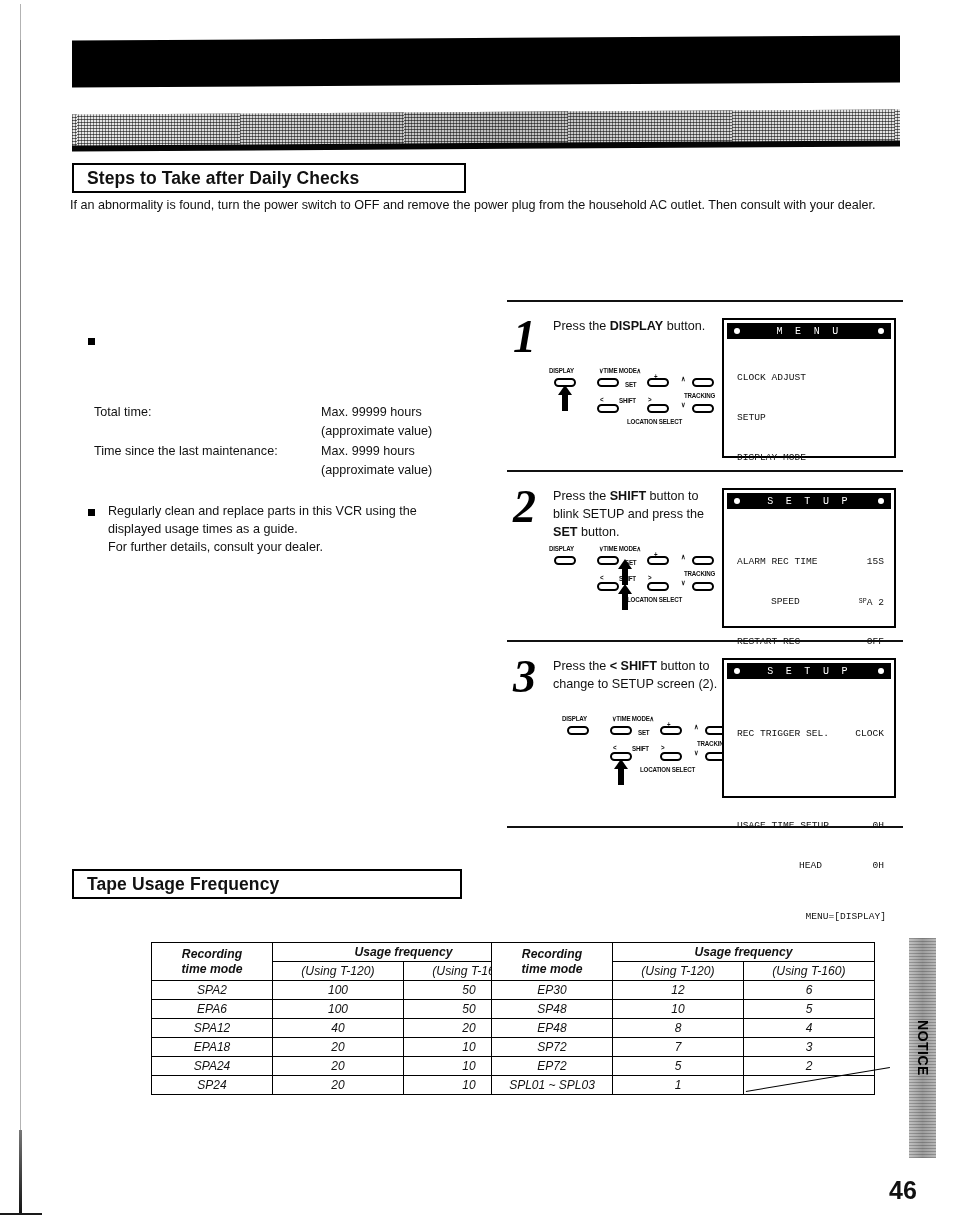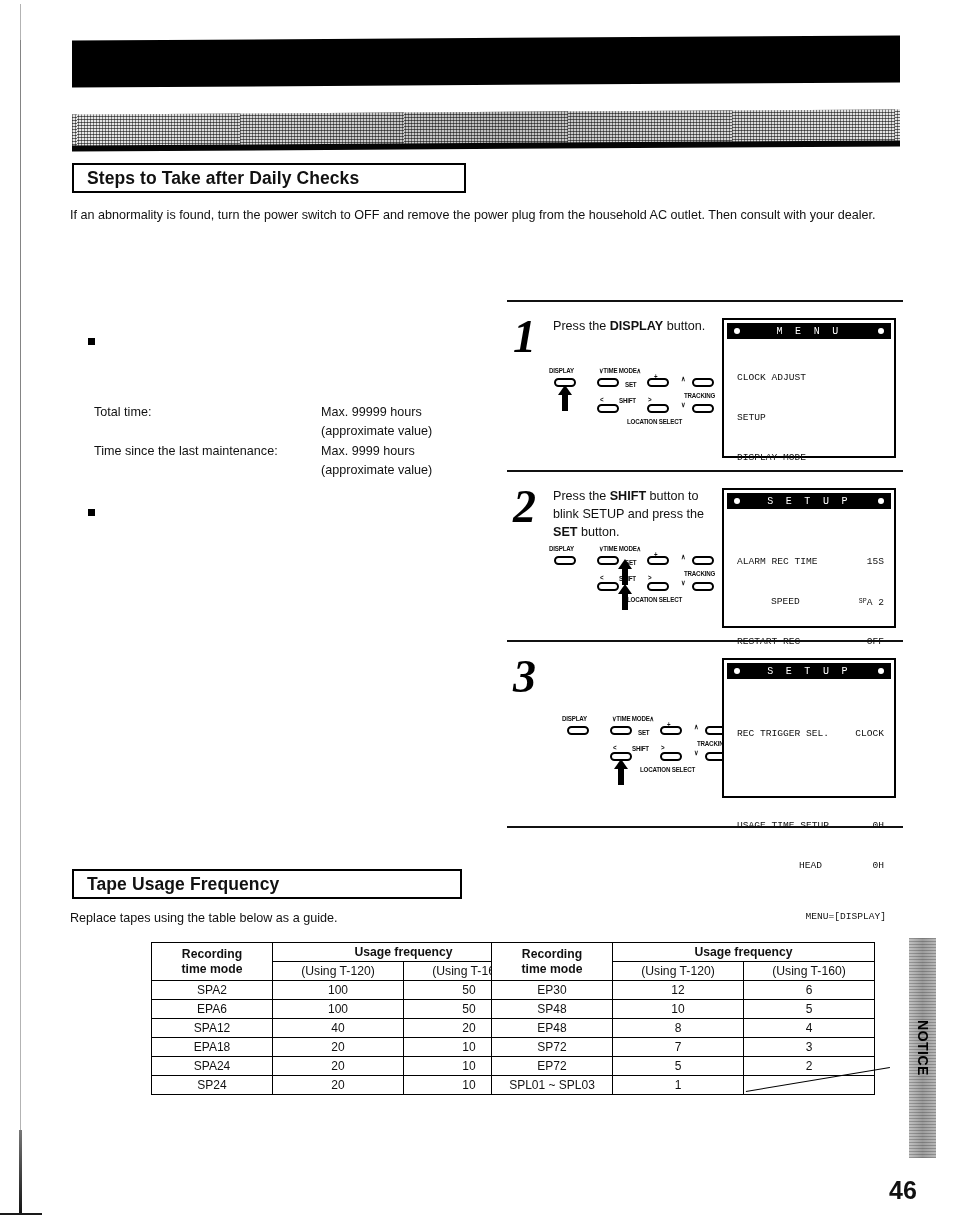--- a/index.html
+++ b/index.html
@@ -76,21 +76,21 @@
   .osd-dot{position:absolute;width:6px;height:6px;border-radius:50%;background:#fff;}
   .osd-dot.l{left:7px;} .osd-dot.r{right:7px;}
   .osd-body{font-family:"Liberation Mono",monospace;font-size:9.6px;line-height:13.2px;
     padding:6px 7px 0 10px;white-space:pre;}
   .osd-row{display:flex;justify-content:space-between;}
   .osd-end{font-family:"Liberation Mono",monospace;font-size:9.6px;text-align:right;
     padding-right:5px;white-space:pre;}
   .sup{font-size:6.6px;vertical-align:1.5px;}
 
   
-  .tbl{position:absolute;border-collapse:collapse;}
+  .tbl{position:absolute;border-collapse:collapse;font-style:italic;}
   .tbl td,.tbl th{border:1px solid #000;text-align:center;font-size:12px;
     padding:2px 4px;background:#fff;font-weight:normal;}
   .tbl th{font-weight:bold;font-size:12.2px;}
   .hdmode{width:112px;line-height:15px;}
   .hdcol{width:122px;font-weight:normal !important;font-size:12px;}
   .slash{position:relative;}
   .slash:after{content:"";position:absolute;left:2px;bottom:2px;width:112%;height:1px;
     background:#000;transform-origin:left bottom;transform:rotate(-9.5deg);}
 
   
@@ -113,34 +113,36 @@
   <div class="scan-foot-v"></div>
   <div class="scan-foot"></div>
 
   <div class="topbar"></div>
   <div class="halfband"></div>
   <div class="halfrule"></div>
 
   <div class="sec-box" style="left:72px;top:163px;width:394px;height:30px;">
     <span>Steps to Take after Daily Checks</span>
   </div>
-  <div class="para" style="left:70px;top:206px;width:812px;">If an abnormality is found, turn the power switch to OFF and remove the power plug from the household AC outlet. Then consult with your dealer.</div>
+  <div class="para" style="left:70px;top:196px;width:812px;">If an abnormality is found, turn the power switch to OFF and remove the power plug from the household AC outlet. Then consult with your dealer.</div>
 
 
   <div class="bullet" style="left:88px;top:338px;"></div>
 
   <div class="kv" style="left:94px;top:403px;">Total time:</div>
   <div class="kv" style="left:321px;top:403px;">Max. 99999 hours</div>
   <div class="kv" style="left:321px;top:422px;">(approximate value)</div>
 
   <div class="kv" style="left:94px;top:442px;">Time since the last maintenance:</div>
   <div class="kv" style="left:321px;top:442px;">Max. 9999 hours</div>
   <div class="kv" style="left:321px;top:461px;">(approximate value)</div>
 
   <div class="bullet" style="left:88px;top:509px;"></div>
+  <div class="para" style="left:108px;top:502px;width:360px;white-space:pre-line;">Regularly clean and replace parts in this VCR using the displayed usage times as a guide.
+For further details, consult your dealer.</div>
 
   <div class="steps">
 
     <div class="step divline" style="top:0;">
       <div class="stepnum">1</div>
       <div class="steptext">Press the <b>DISPLAY</b> button.</div>
 
       <div class="btnpanel">
         <div class="lbl" style="left:0px;top:-12px;">DISPLAY</div>
         <div class="key" style="left:5px;top:0px;"></div>
@@ -239,20 +241,21 @@
           <div class="osd-row">
             <span style="padding-left:48px;">ALARM</span>
             <span>STOP</span></div>
         </div>
         <div class="osd-end" style="margin-top:13px;">MENU=[DISPLAY]</div>
       </div>
     </div>
 
     <div class="step" style="top:340px;">
       <div class="stepnum">3</div>
+      <div class="steptext">Press the <b>&lt; SHIFT</b> button to change to SETUP screen (2).</div>
 
       <div class="btnpanel" style="top:84px;left:55px;">
         <div class="lbl" style="left:0px;top:-12px;">DISPLAY</div>
         <div class="key" style="left:5px;top:0px;"></div>
 
         <div class="lbl" style="left:50px;top:-12px;">∨TIME MODE∧</div>
         <div class="lbl" style="left:105px;top:-6px;">+</div>
         <div class="key" style="left:48px;top:0px;"></div>
         <div class="lbl" style="left:76px;top:2px;">SET</div>
         <div class="key" style="left:98px;top:0px;"></div>
@@ -293,21 +296,20 @@
             <span>0H</span></div>
         </div>
         <div class="osd-end" style="margin-top:12px;">MENU=[DISPLAY]</div>
       </div>
     </div>
   </div>
 
   <div class="sec-box" style="left:72px;top:869px;width:390px;height:30px;">
     <span>Tape Usage Frequency</span>
   </div>
-  <div class="para" style="left:70px;top:909px;width:500px;">Replace tapes using the table below as a guide.</div>
 
   <table class="tbl" style="left:151px;top:942px;">
     <tbody>
         <tr>
       <th class="hdmode" rowspan="2">
         <div>Recording</div>
         <div>time mode</div>
       </th>
       <th colspan="2">Usage frequency</th>
     </tr>

